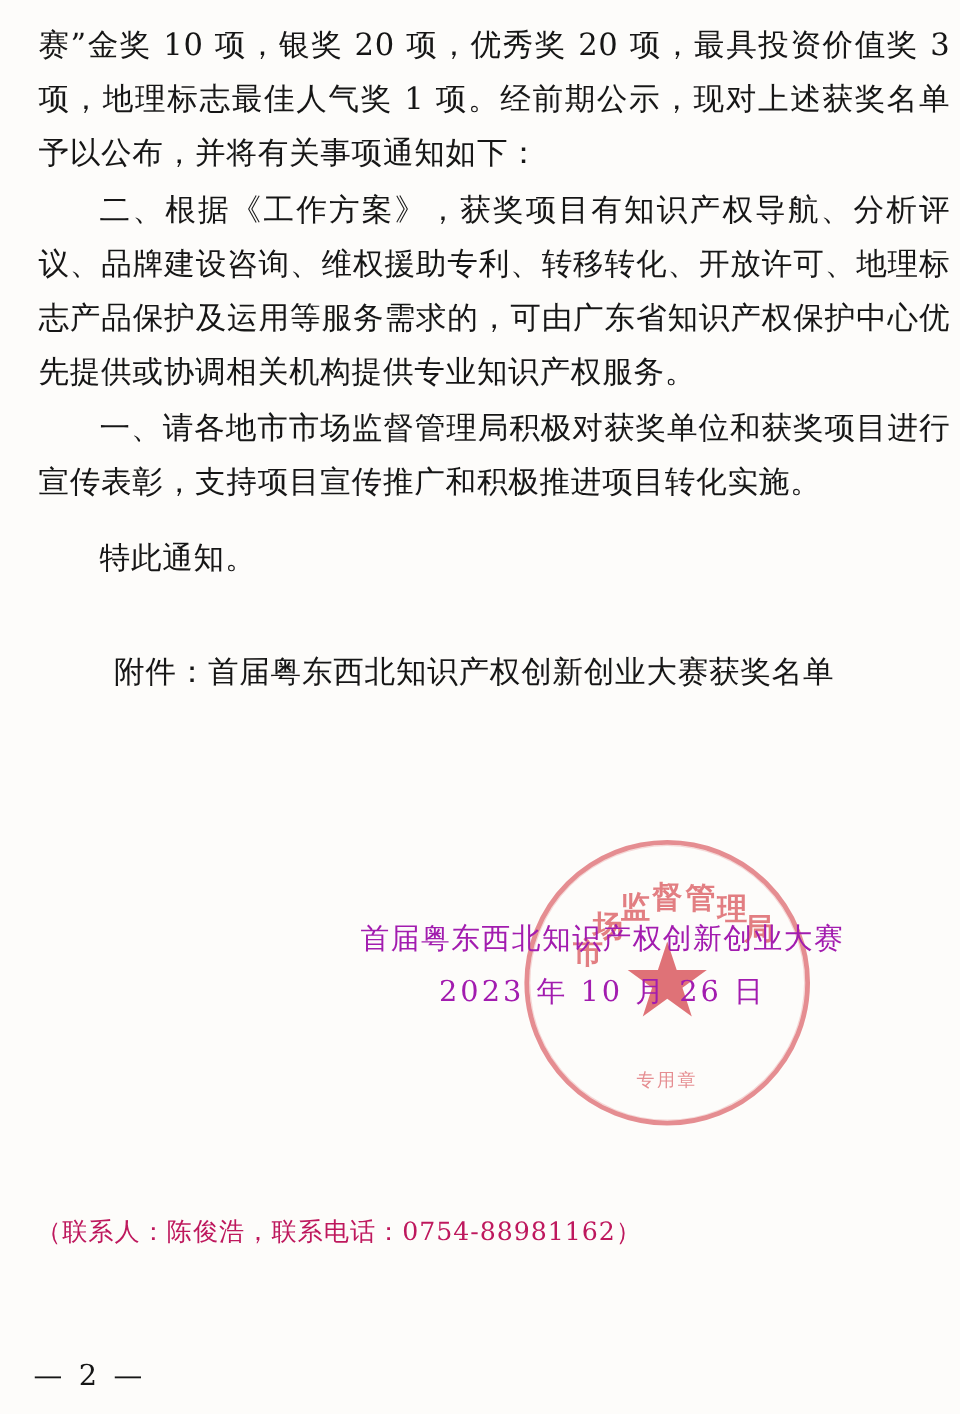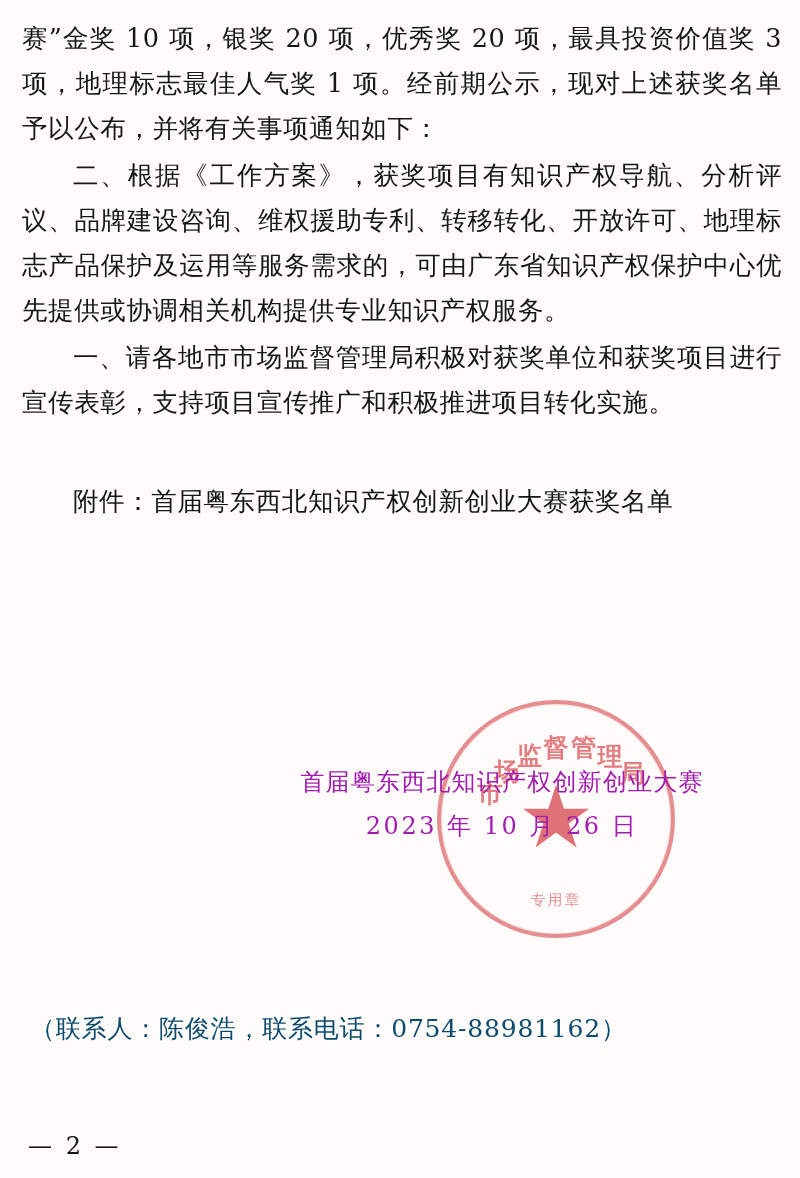--- a/index.html
+++ b/index.html
@@ -15,21 +15,21 @@
     position: relative;
     overflow: hidden;
   }
   .page {
     position: absolute;
     inset: 0;
     padding: 0;
   }
   .body-text {
     position: absolute;
-    left: 22px;
+    left: 32px;
     top: 16px;
     width: 760px;
   }
   .para {
     font-size: 25.5px;
     line-height: 45px;
     letter-spacing: 0.6px;
     text-align: justify;
     text-justify: inter-character;
     margin: 0 0 2px 0;
@@ -42,21 +42,21 @@
     text-indent: 0;
   }
   .spacer-sm { height: 16px; }
   .spacer-md { height: 36px; }
 
   .attachment {
     font-size: 25.5px;
     line-height: 45px;
     letter-spacing: 0.6px;
     text-indent: 51px;
-    margin: 0;
+    margin: 12px;
     color: #161616;
   }
 
   
   .signature {
     position: absolute;
     right: 72px;
     top: 760px;
     width: 452px;
     text-align: center;
@@ -118,23 +118,23 @@
     font-size: 15px;
     letter-spacing: 2px;
     color: rgba(206, 32, 41, 0.55);
     white-space: nowrap;
   }
 
   .contact {
     position: absolute;
     left: 30px;
     top: 1012px;
-    font-size: 25px;
+    font-size: 21px;
     letter-spacing: 0.8px;
-    color: #0c4a6e;
+    color: #be185d;
     white-space: nowrap;
   }
 
   .page-number {
     position: absolute;
     left: 28px;
     bottom: 18px;
     font-size: 24px;
     letter-spacing: 3px;
     color: #161616;
@@ -143,20 +143,21 @@
 </head>
 <body>
 
 <div class="page">
 
   <div class="body-text">
     <p class="para first">赛”金奖 10 项，银奖 20 项，优秀奖 20 项，最具投资价值奖 3 项，地理标志最佳人气奖 1 项。经前期公示，现对上述获奖名单予以公布，并将有关事项通知如下：</p>
     <p class="para indent">二、根据《工作方案》，获奖项目有知识产权导航、分析评议、品牌建设咨询、维权援助专利、转移转化、开放许可、地理标志产品保护及运用等服务需求的，可由广东省知识产权保护中心优先提供或协调相关机构提供专业知识产权服务。</p>
     <p class="para indent">一、请各地市市场监督管理局积极对获奖单位和获奖项目进行宣传表彰，支持项目宣传推广和积极推进项目转化实施。</p>
     <div class="spacer-sm"></div>
+    <p class="para indent">特此通知。</p>
     <div class="spacer-md"></div>
     <p class="attachment">附件：首届粤东西北知识产权创新创业大赛获奖名单</p>
   </div>
 
   <div class="seal">
     <div class="seal-inner">
       <div class="seal-text">
         <span class="seal-char" style="transform: rotate(-54deg) translate(-50%, -88px) rotate(54deg);">市</span>
         <span class="seal-char" style="transform: rotate(-36deg) translate(-50%, -88px) rotate(36deg);">场</span>
         <span class="seal-char" style="transform: rotate(-18deg) translate(-50%, -88px) rotate(18deg);">监</span>

